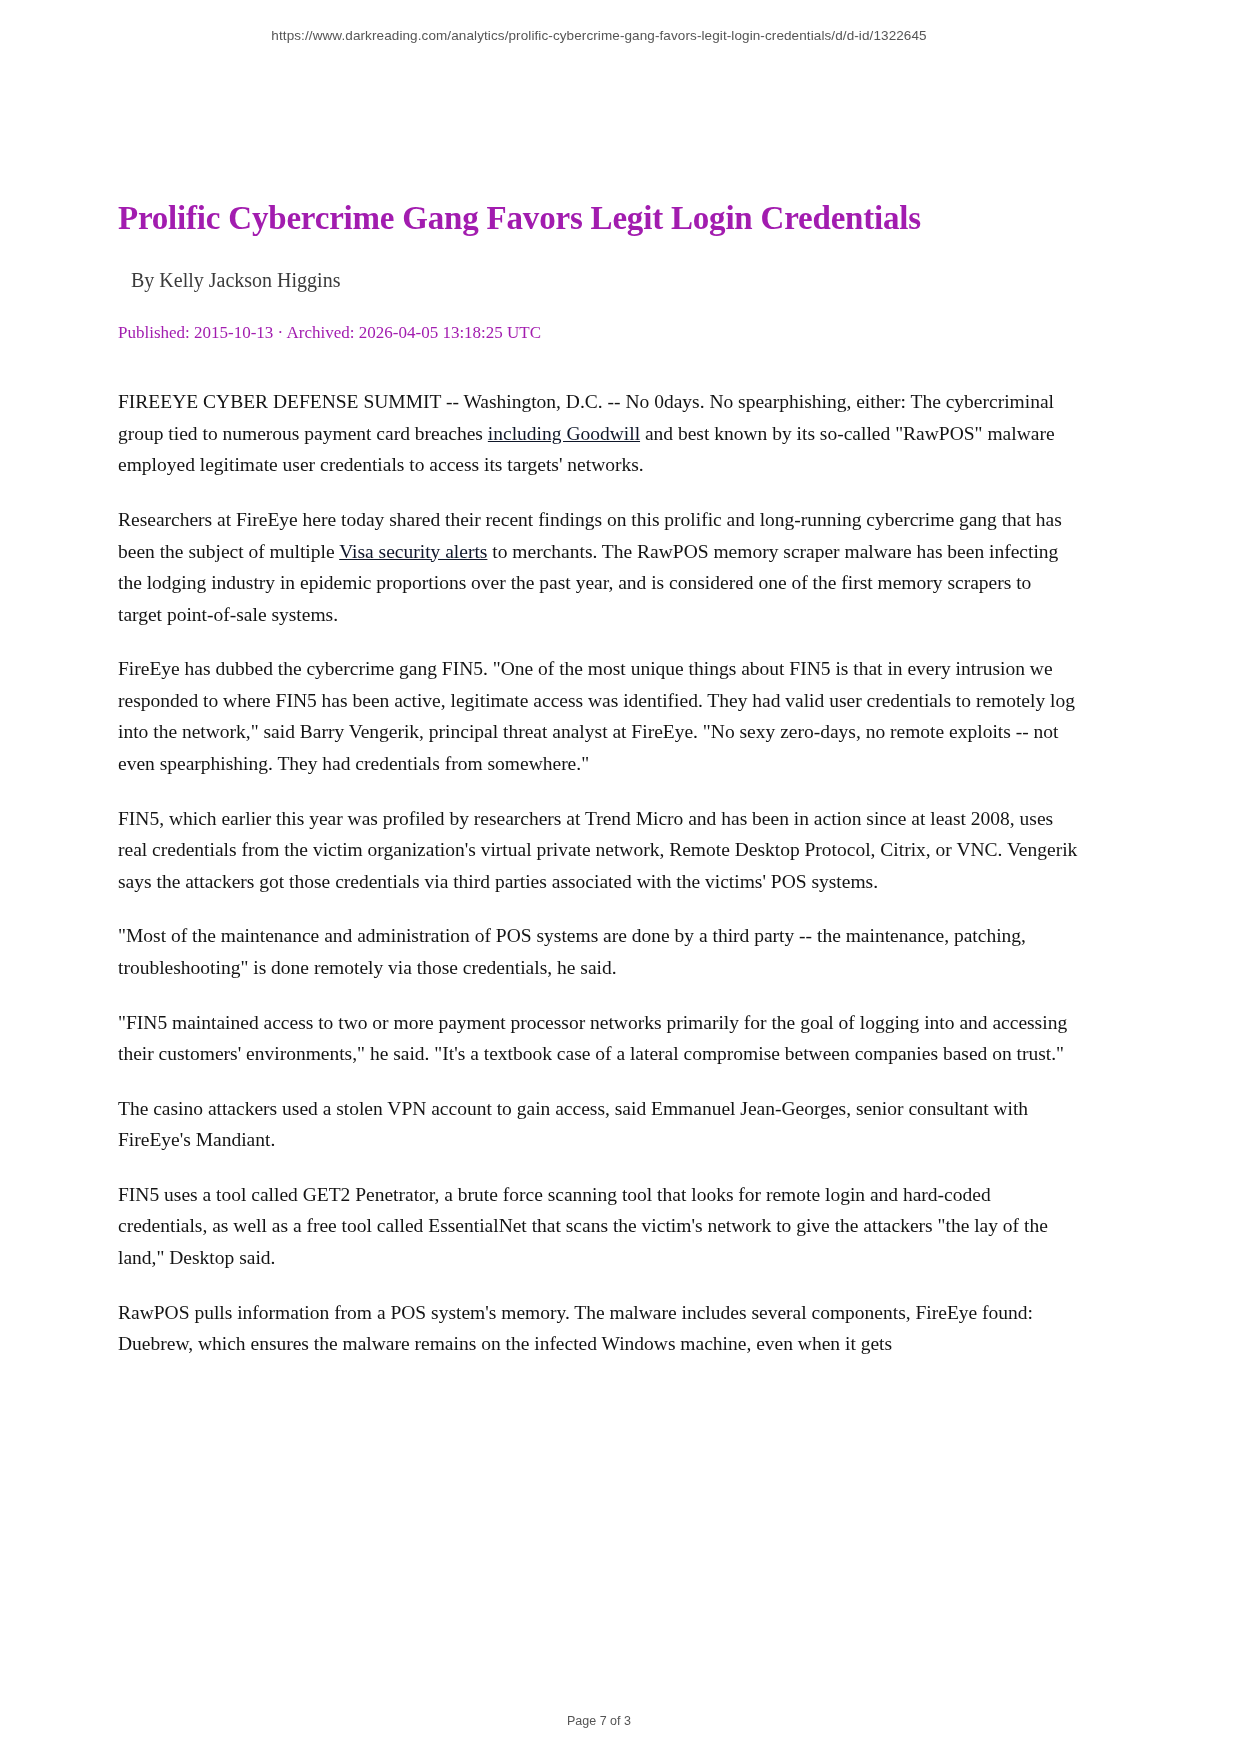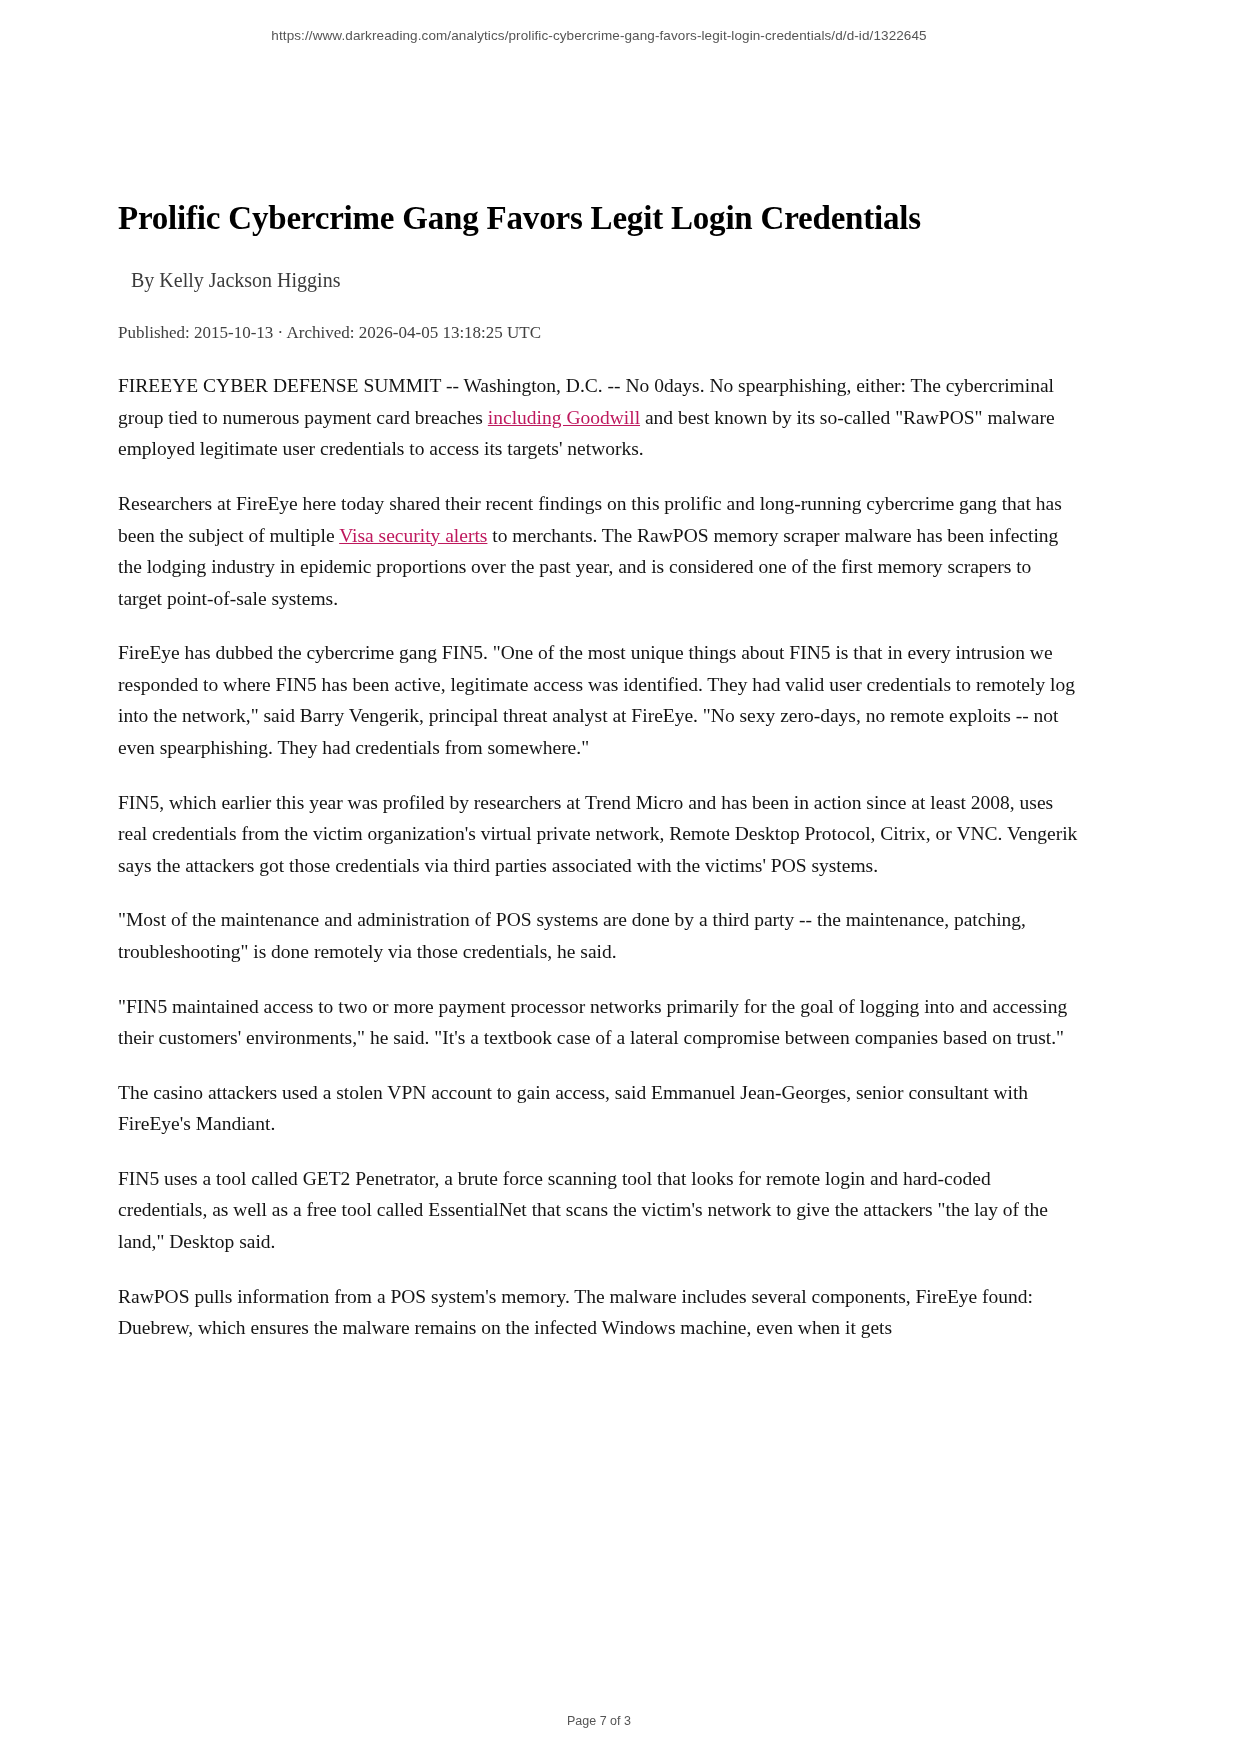--- a/index.html
+++ b/index.html
@@ -31,42 +31,42 @@
     word-break: break-all;
   }
   .content {
     margin-top: 155px;
   }
   h1.title {
     font-size: 33px;
     font-weight: bold;
     line-height: 1.25;
     margin: 0 0 30px 0;
-    color: #000000;
+    color: #a21caf;
     letter-spacing: -0.2px;
   }
   .byline {
     font-size: 20px;
     color: #3b3b3b;
     margin: 0 0 31px 13px;
   }
   .pubinfo {
     font-size: 17px;
-    color: #404040;
-    margin: 0 0 27px 0;
+    color: #a21caf;
+    margin: 0 0 43px 0;
   }
   p.body-par {
     font-size: 19.5px;
     line-height: 1.62;
     margin: 0 0 23px 0;
     color: #141414;
     text-align: left;
   }
   a.inline-link {
-    color: #be185d;
+    color: #0f172a;
   }
   .footer {
     position: absolute;
     bottom: 28px;
     left: 0;
     width: 100%;
     text-align: center;
     font-family: "Liberation Sans", sans-serif;
     font-size: 12.5px;
     color: #555555;

